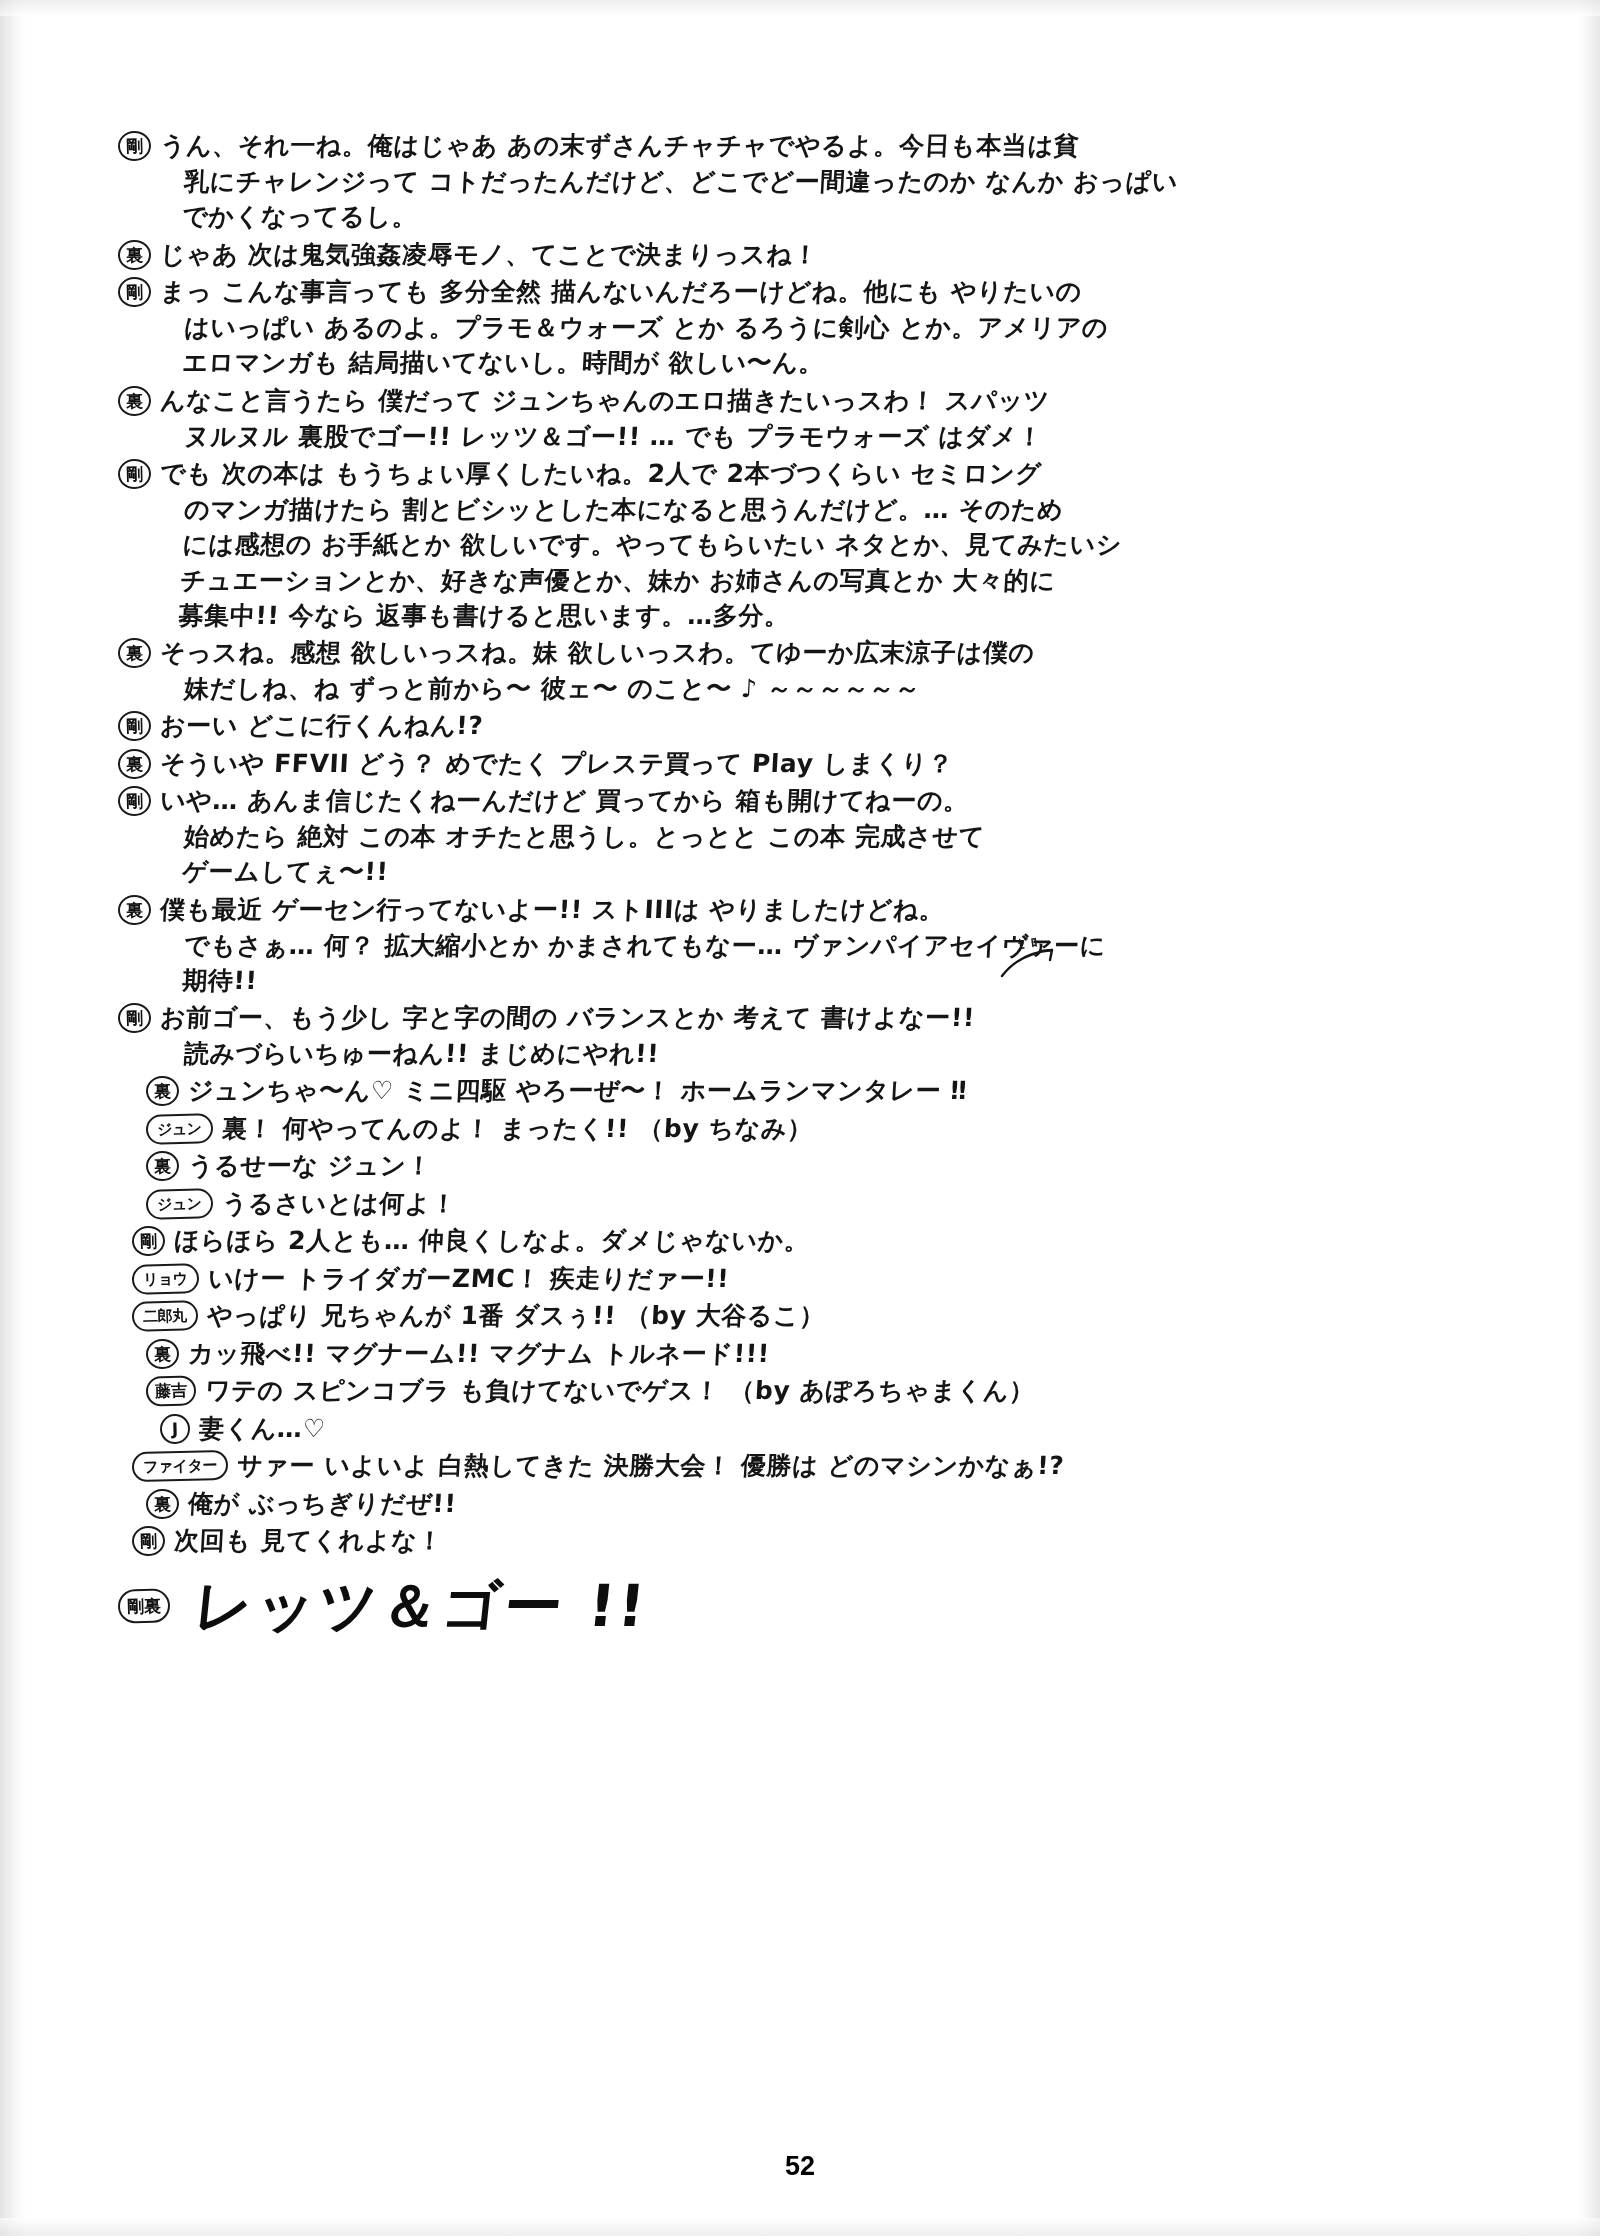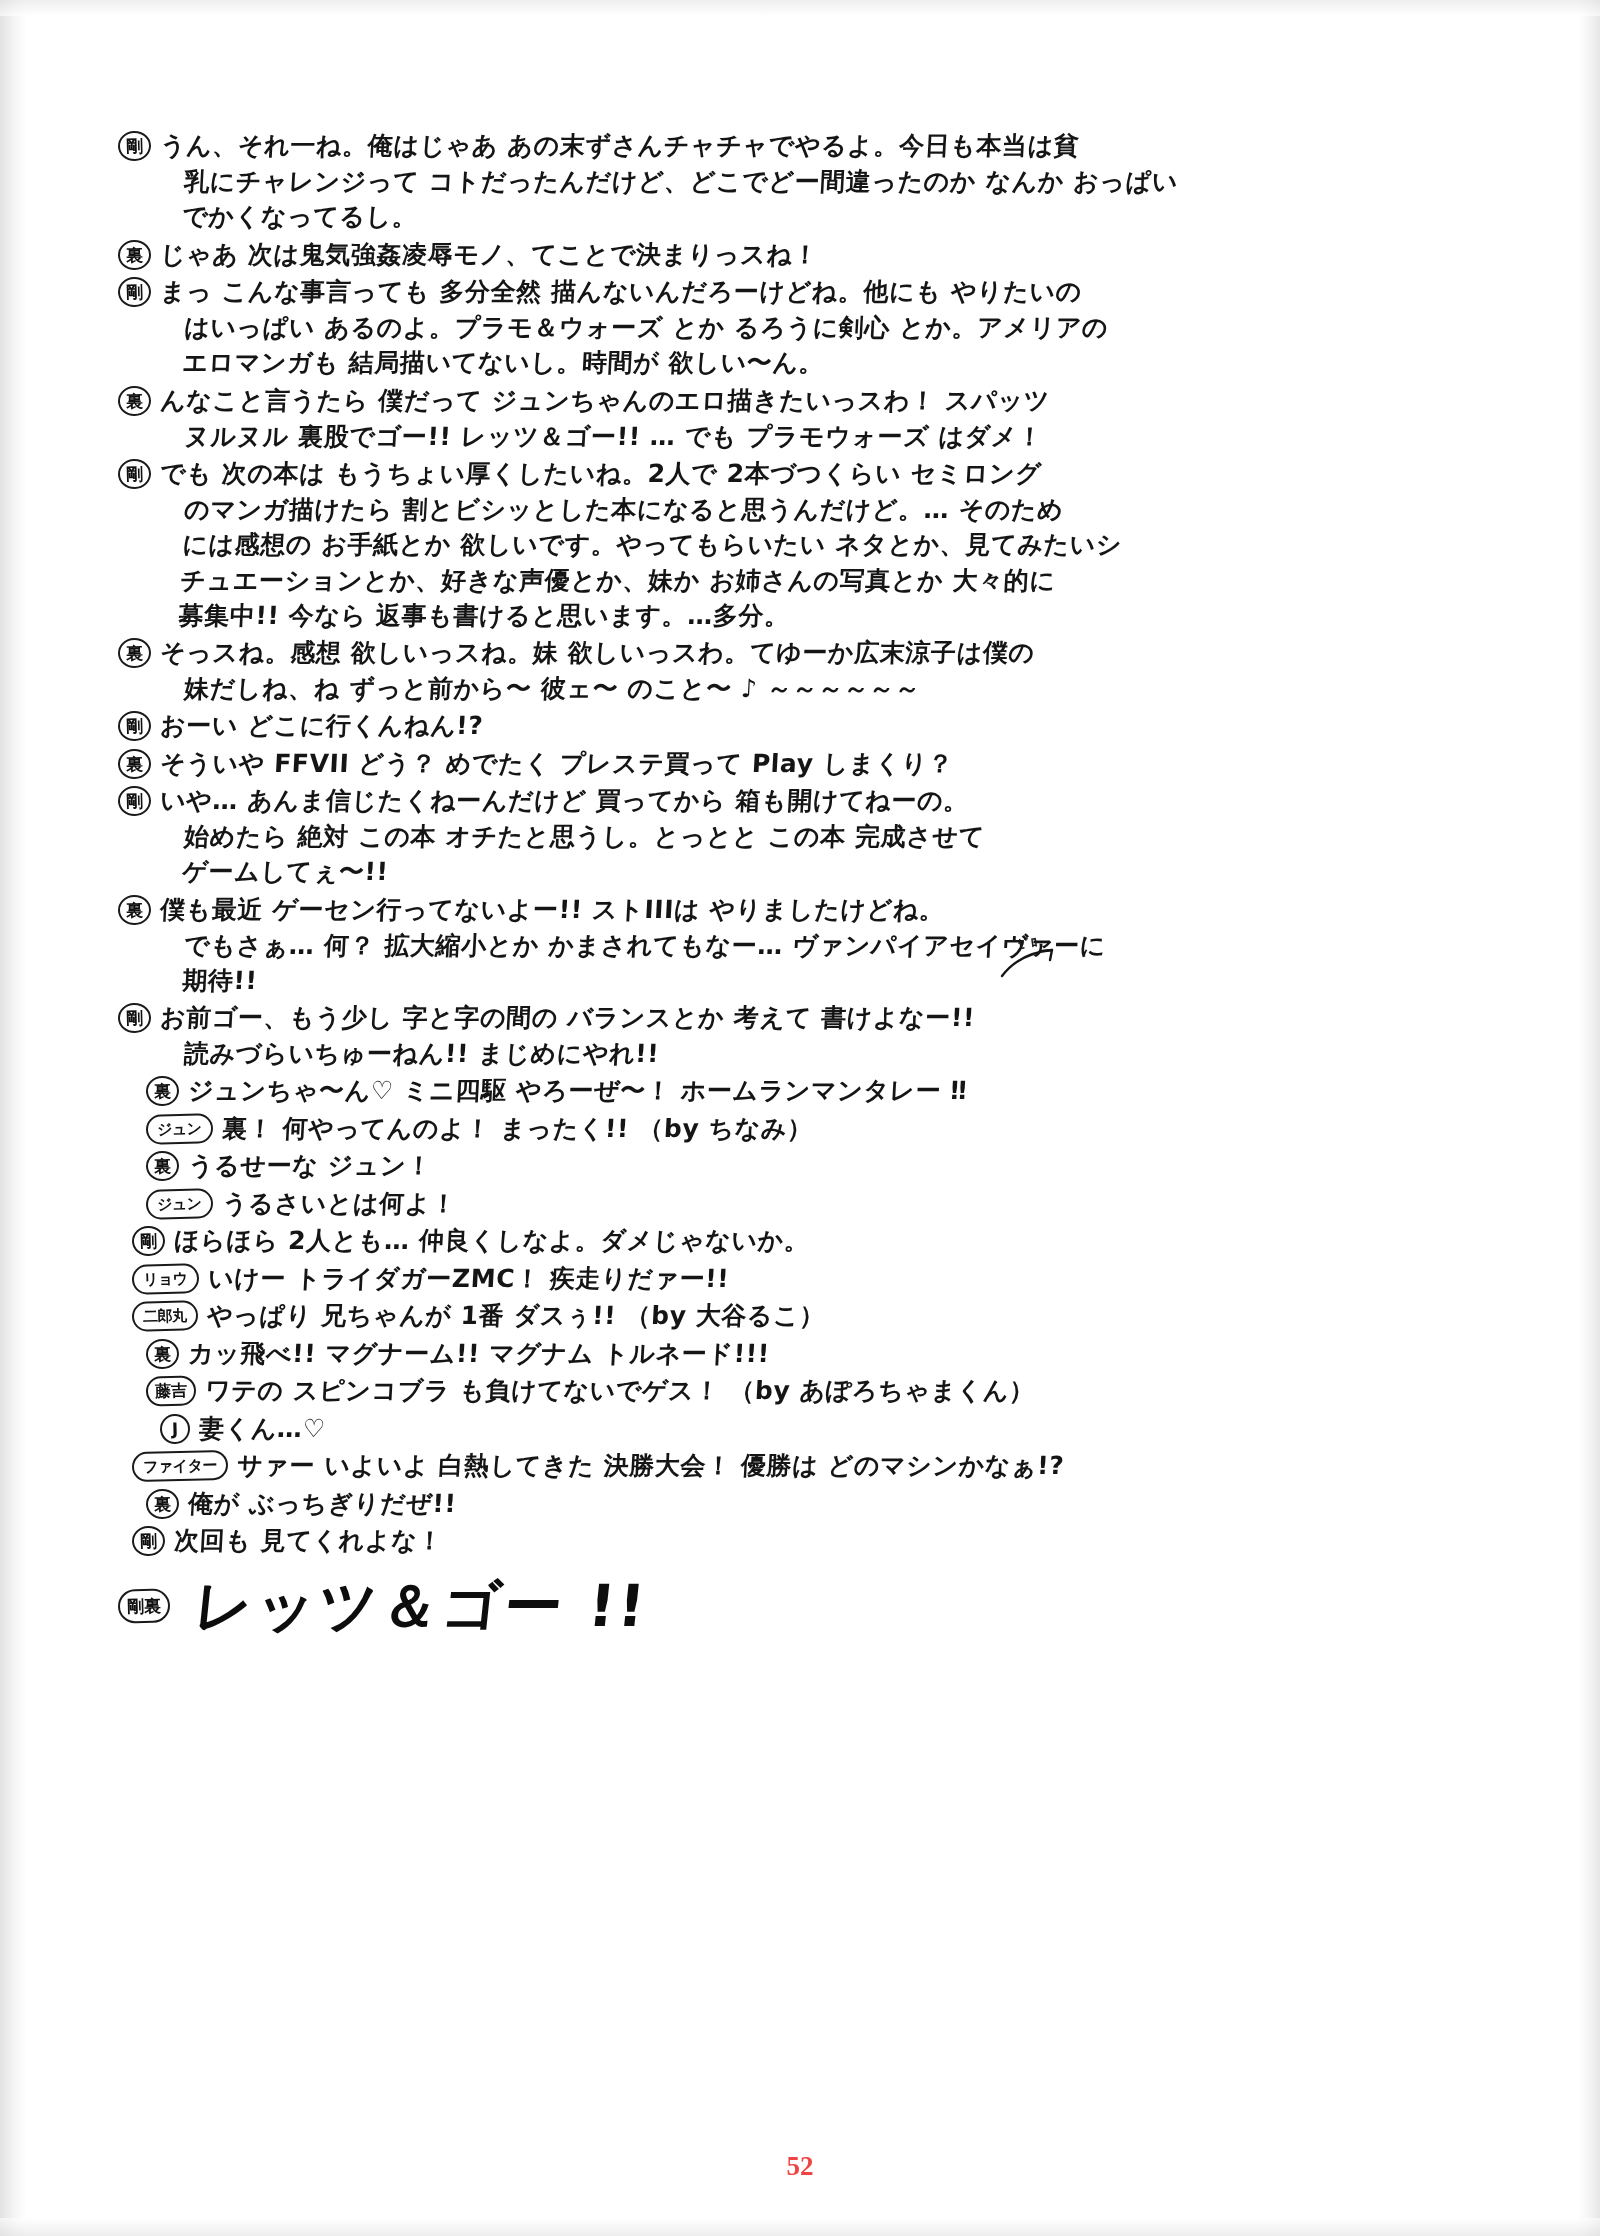--- a/index.html
+++ b/index.html
@@ -156,22 +156,22 @@
   }
 
   .page-number {
     position: absolute;
     left: 0;
     right: 0;
     bottom: 54px;
     text-align: center;
     font-size: 27px;
     font-weight: 600;
-    color: #ef4444;
-    font-family: Liberation Serif, serif;
+    color: #000000;
+    font-family: Liberation Sans, sans-serif;
   }
 </style>
 </head>
 <body>
 
 <div class="page">
   <div class="scan-edge-left"></div>
   <div class="scan-edge-right"></div>
   <div class="scan-edge-top"></div>
   <div class="scan-edge-bottom"></div>

